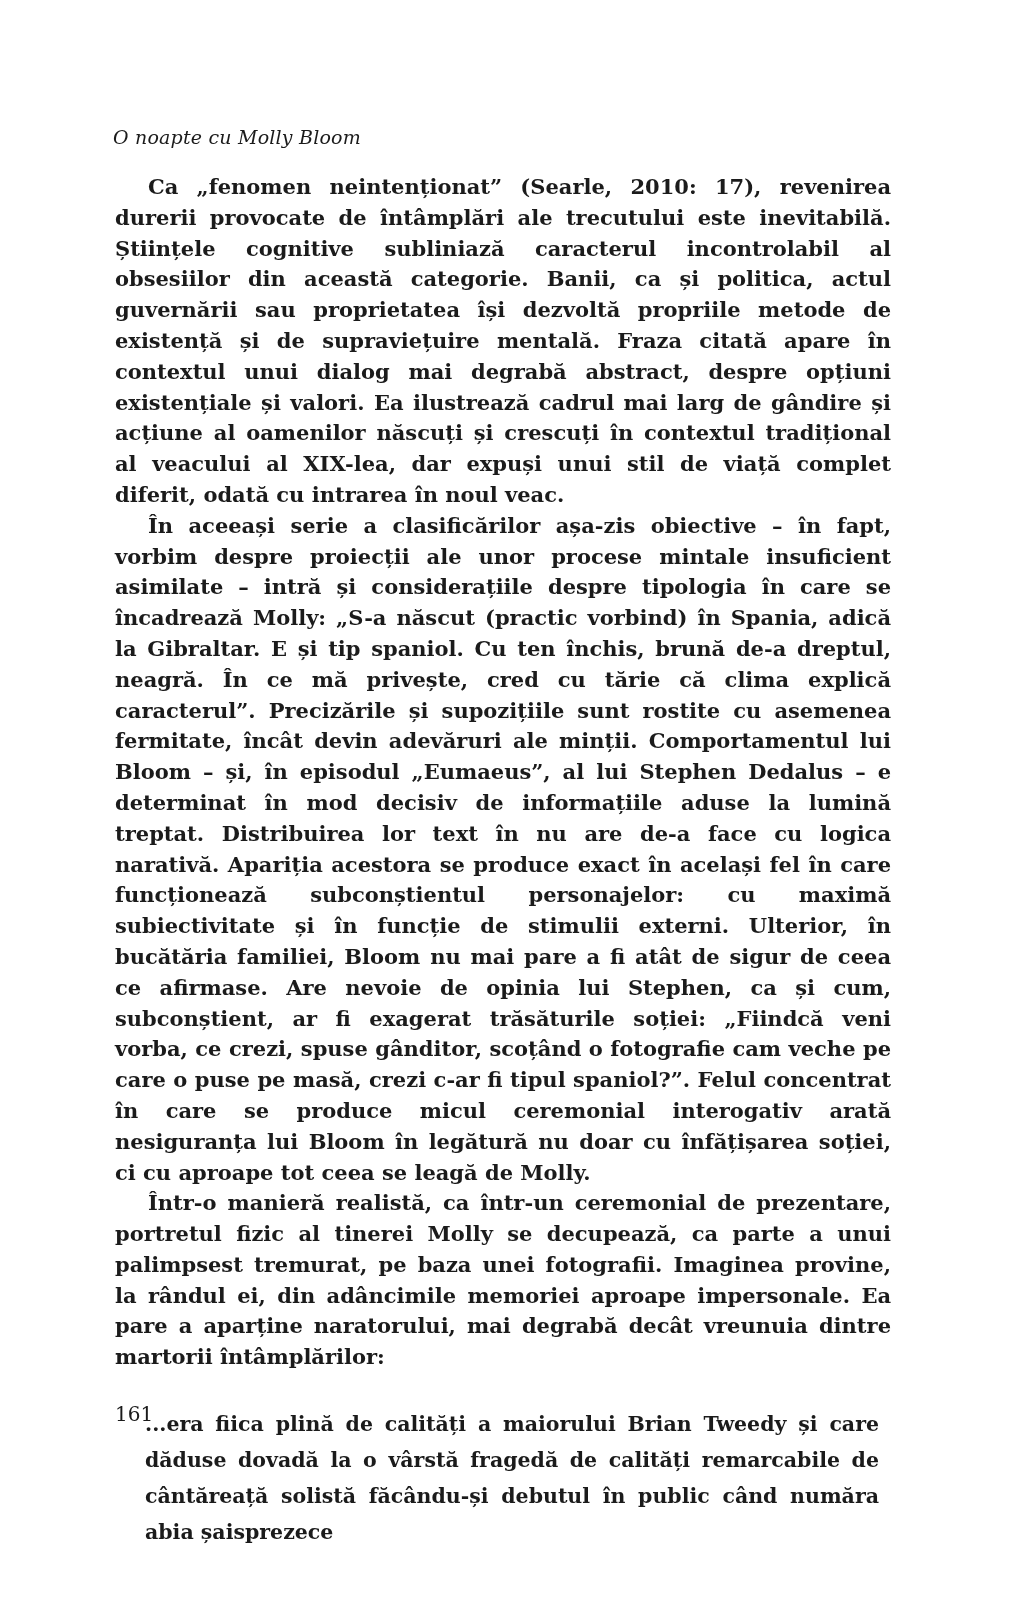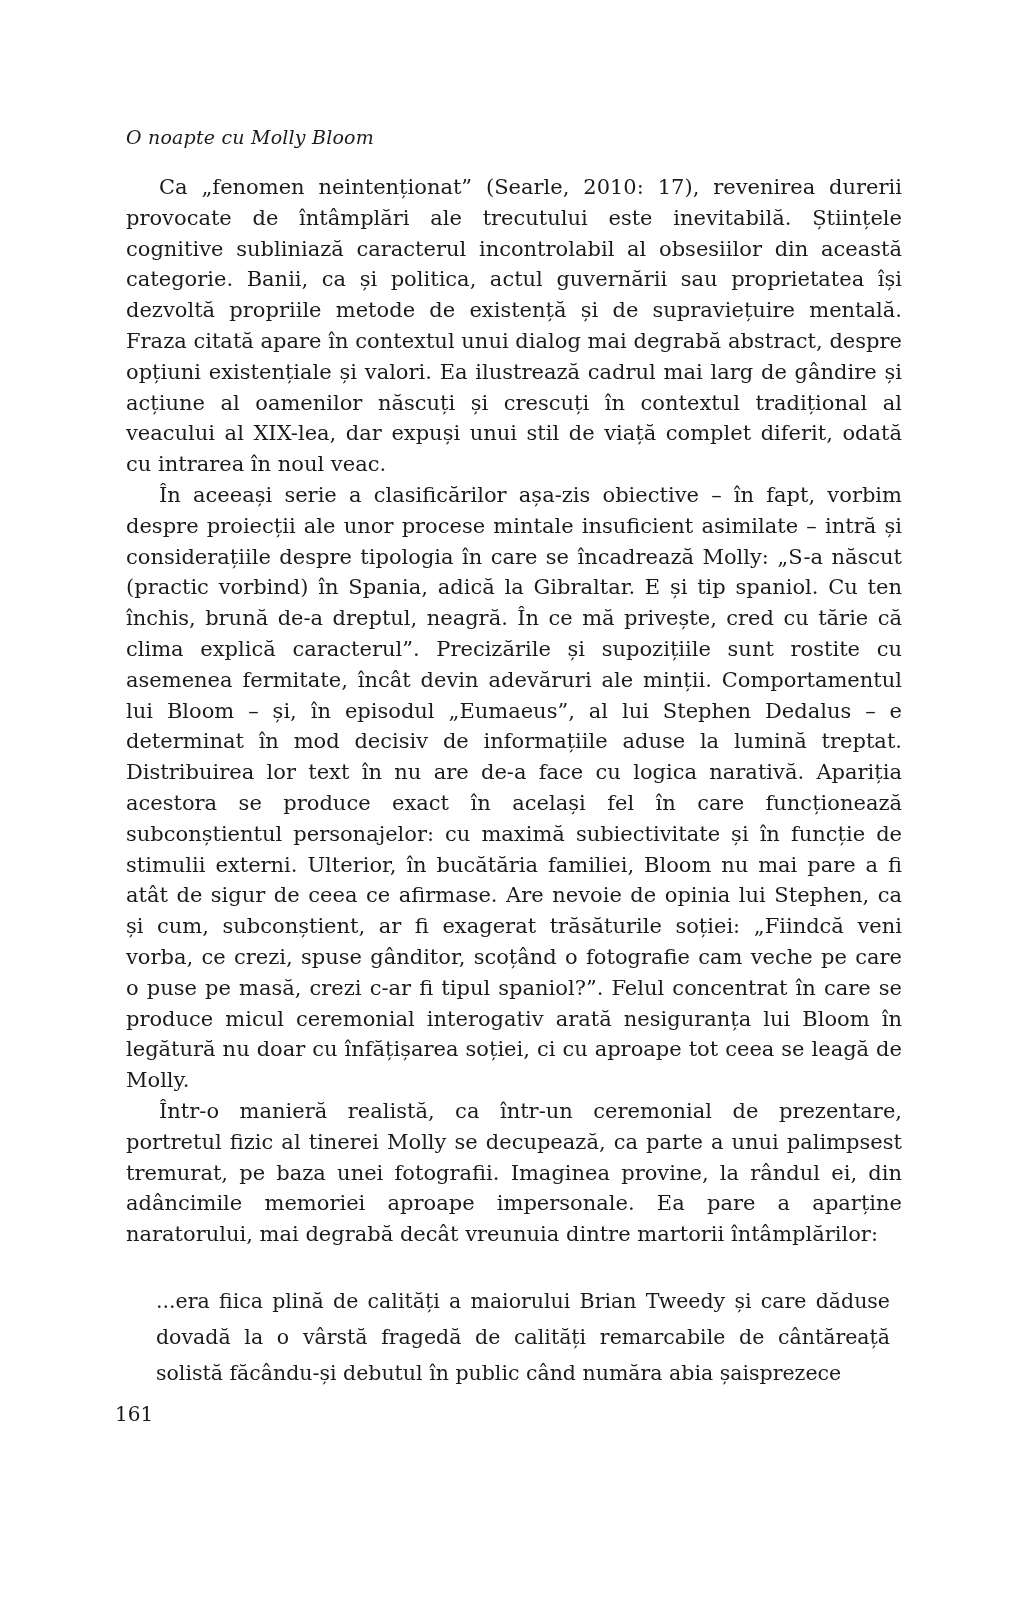--- a/index.html
+++ b/index.html
@@ -15,36 +15,37 @@
     color: #1b1b1b;
   }
   .page {
     position: relative;
     width: 1024px;
     height: 1604px;
     background: #ffffff;
   }
   .running-header {
     position: absolute;
-    left: 126px;
+    left: 113px;
     top: 126px;
     font-style: italic;
     font-size: 19px;
     letter-spacing: 0.2px;
     color: #1b1b1b;
   }
   .body-text {
     position: absolute;
-    left: 126px;
+    left: 115px;
     top: 172px;
     width: 776px;
     font-size: 21px;
     line-height: 30.8px;
     text-align: justify;
     hyphens: auto;
+    font-weight: bold;
     -webkit-hyphens: auto;
   }
   .para {
     margin: 0;
     text-indent: 33px;
   }
   .block-quote {
     margin: 33px 12px 0 30px;
     font-size: 20.5px;
     line-height: 36px;

